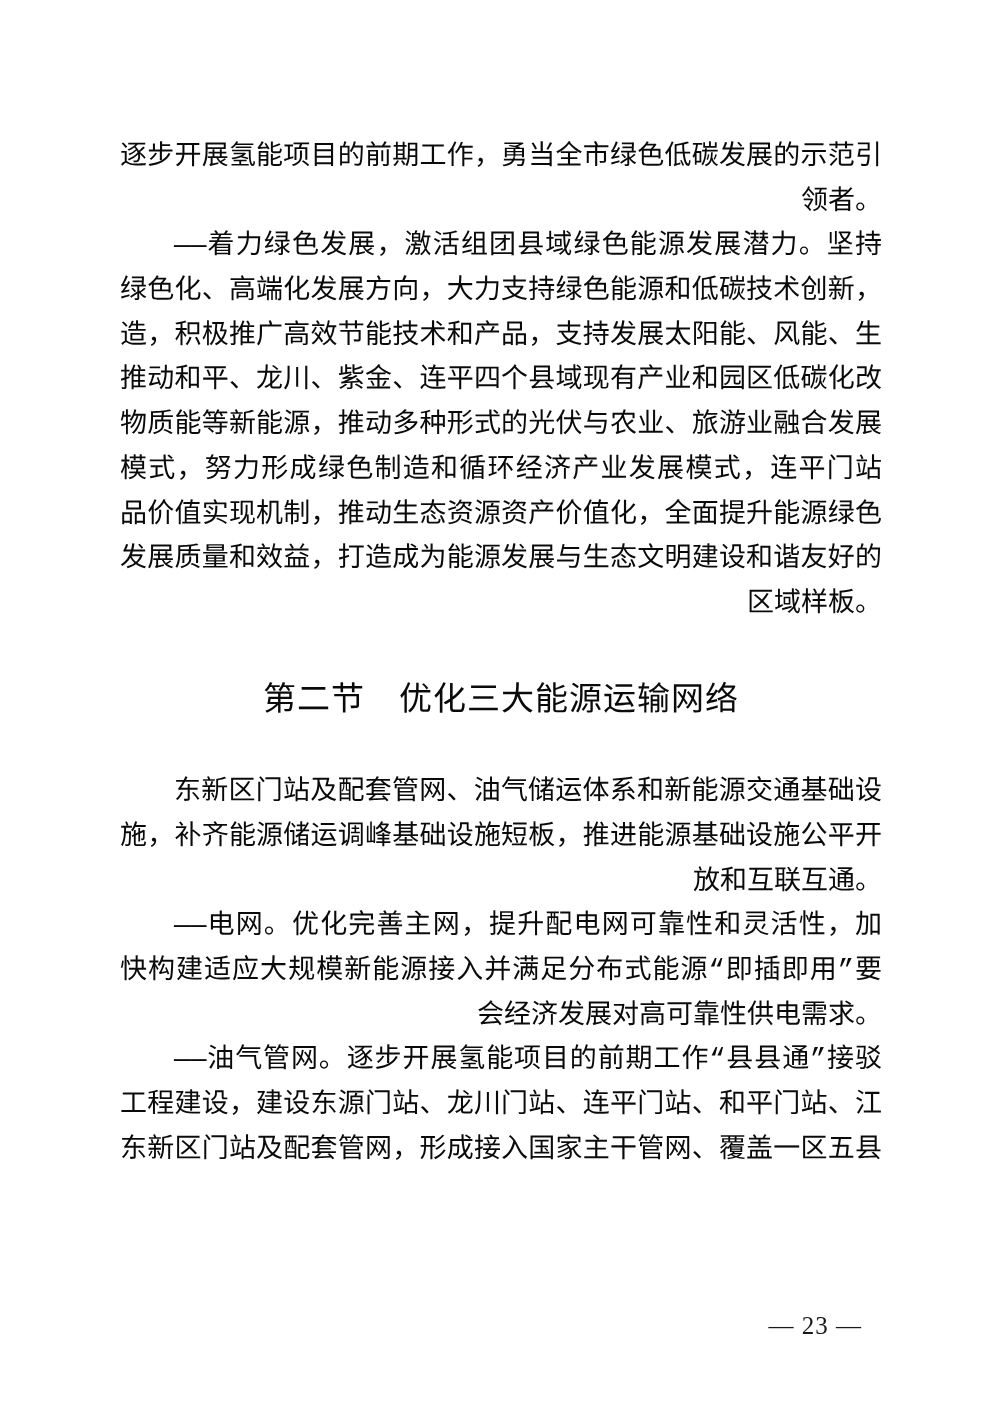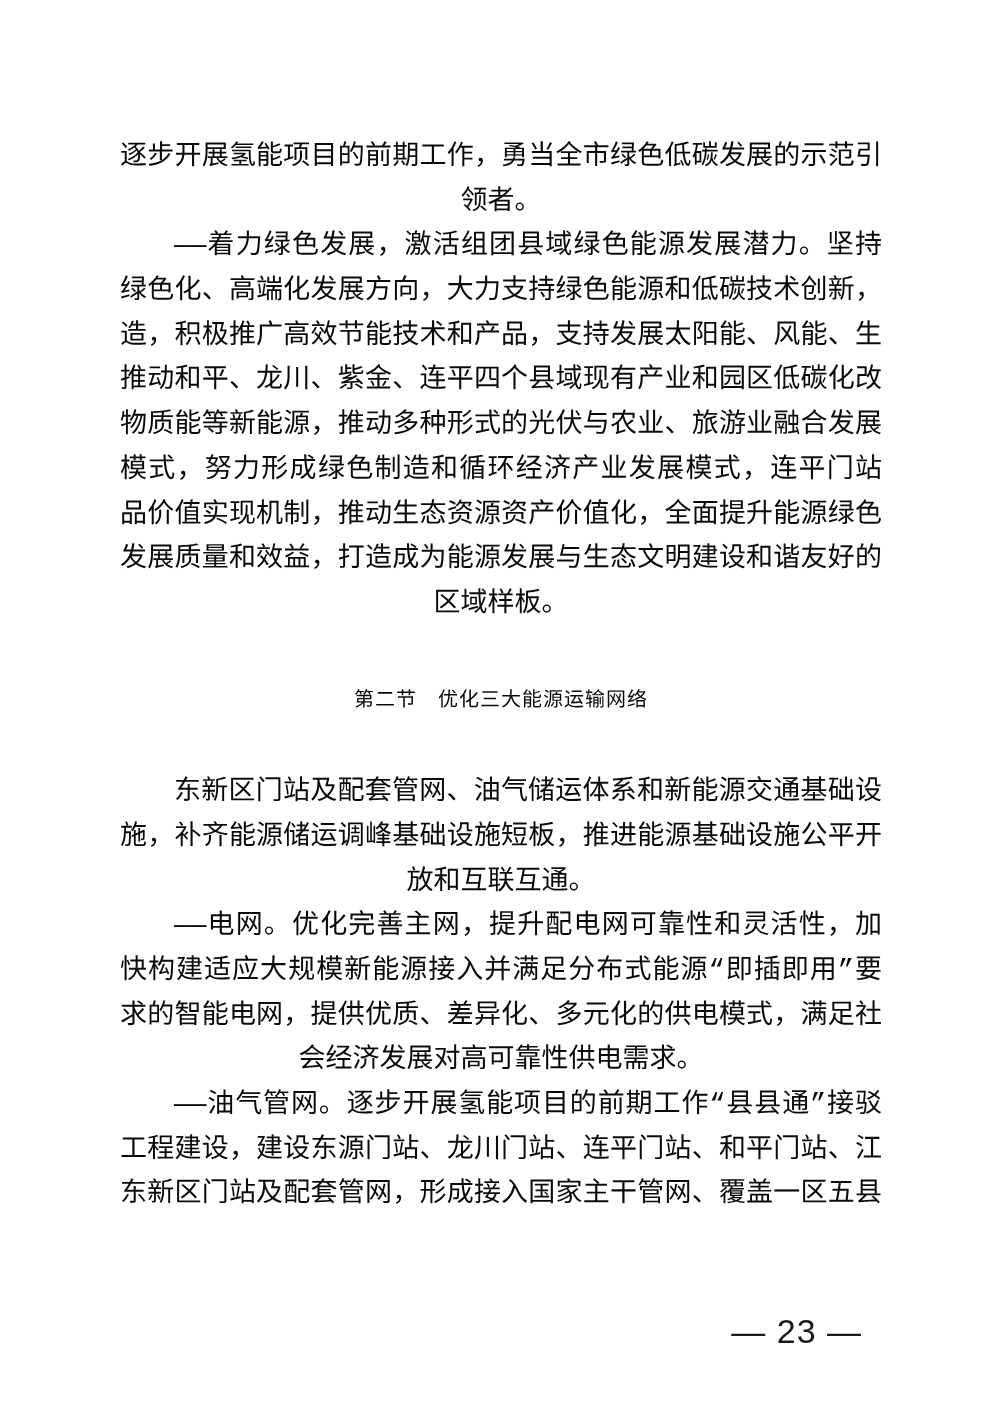--- a/index.html
+++ b/index.html
@@ -25,41 +25,41 @@
     overflow: hidden;
     font-family: Liberation Mono, monospace;
   }
   
   .ln.fl {
     text-align: justify;
     text-align-last: justify;
   }
   
   .ln.end {
-    text-align: center;
+    text-align: right;
   }
   
   .ln.ind {
     text-indent: 54px;
   }
   .section-heading {
     height: 44.7px;
     line-height: 44.7px;
     margin: 50px 0 49px 0;
-    font-size: 20px;
+    font-size: 33px;
     font-weight: normal;
     text-align: center;
     letter-spacing: 1px;
   }
   .page-number {
     position: absolute;
     top: 1312px;
     right: 138px;
-    font-family: Liberation Sans, sans-serif;
-    font-size: 34px;
+    font-family: Liberation Serif, serif;
+    font-size: 25px;
     color: #1a1a1a;
     letter-spacing: 1px;
     white-space: nowrap;
   }
 </style>
 </head>
 <body>
 
 <div class="page">
   <main class="content">
@@ -75,21 +75,20 @@
     <div class="ln fl">发展质量和效益，打造成为能源发展与生态文明建设和谐友好的</div>
     <div class="ln end">区域样板。</div>
 
     <h2 class="section-heading">第二节　优化三大能源运输网络</h2>
 
     <div class="ln fl ind">东新区门站及配套管网、油气储运体系和新能源交通基础设</div>
     <div class="ln fl">施，补齐能源储运调峰基础设施短板，推进能源基础设施公平开</div>
     <div class="ln end">放和互联互通。</div>
     <div class="ln fl ind">——电网。优化完善主网，提升配电网可靠性和灵活性，加</div>
     <div class="ln fl">快构建适应大规模新能源接入并满足分布式能源“即插即用”要</div>
-    <div class="ln fl">求的智能电网，提供优质、差异化、多元化的供电模式，满足社</div>
     <div class="ln end">会经济发展对高可靠性供电需求。</div>
     <div class="ln fl ind">——油气管网。逐步开展氢能项目的前期工作“县县通”接驳</div>
     <div class="ln fl">工程建设，建设东源门站、龙川门站、连平门站、和平门站、江</div>
     <div class="ln fl">东新区门站及配套管网，形成接入国家主干管网、覆盖一区五县</div>
   </main>
 
   <div class="page-number">— 23 —</div>
 </div>
 
 </body></html>

